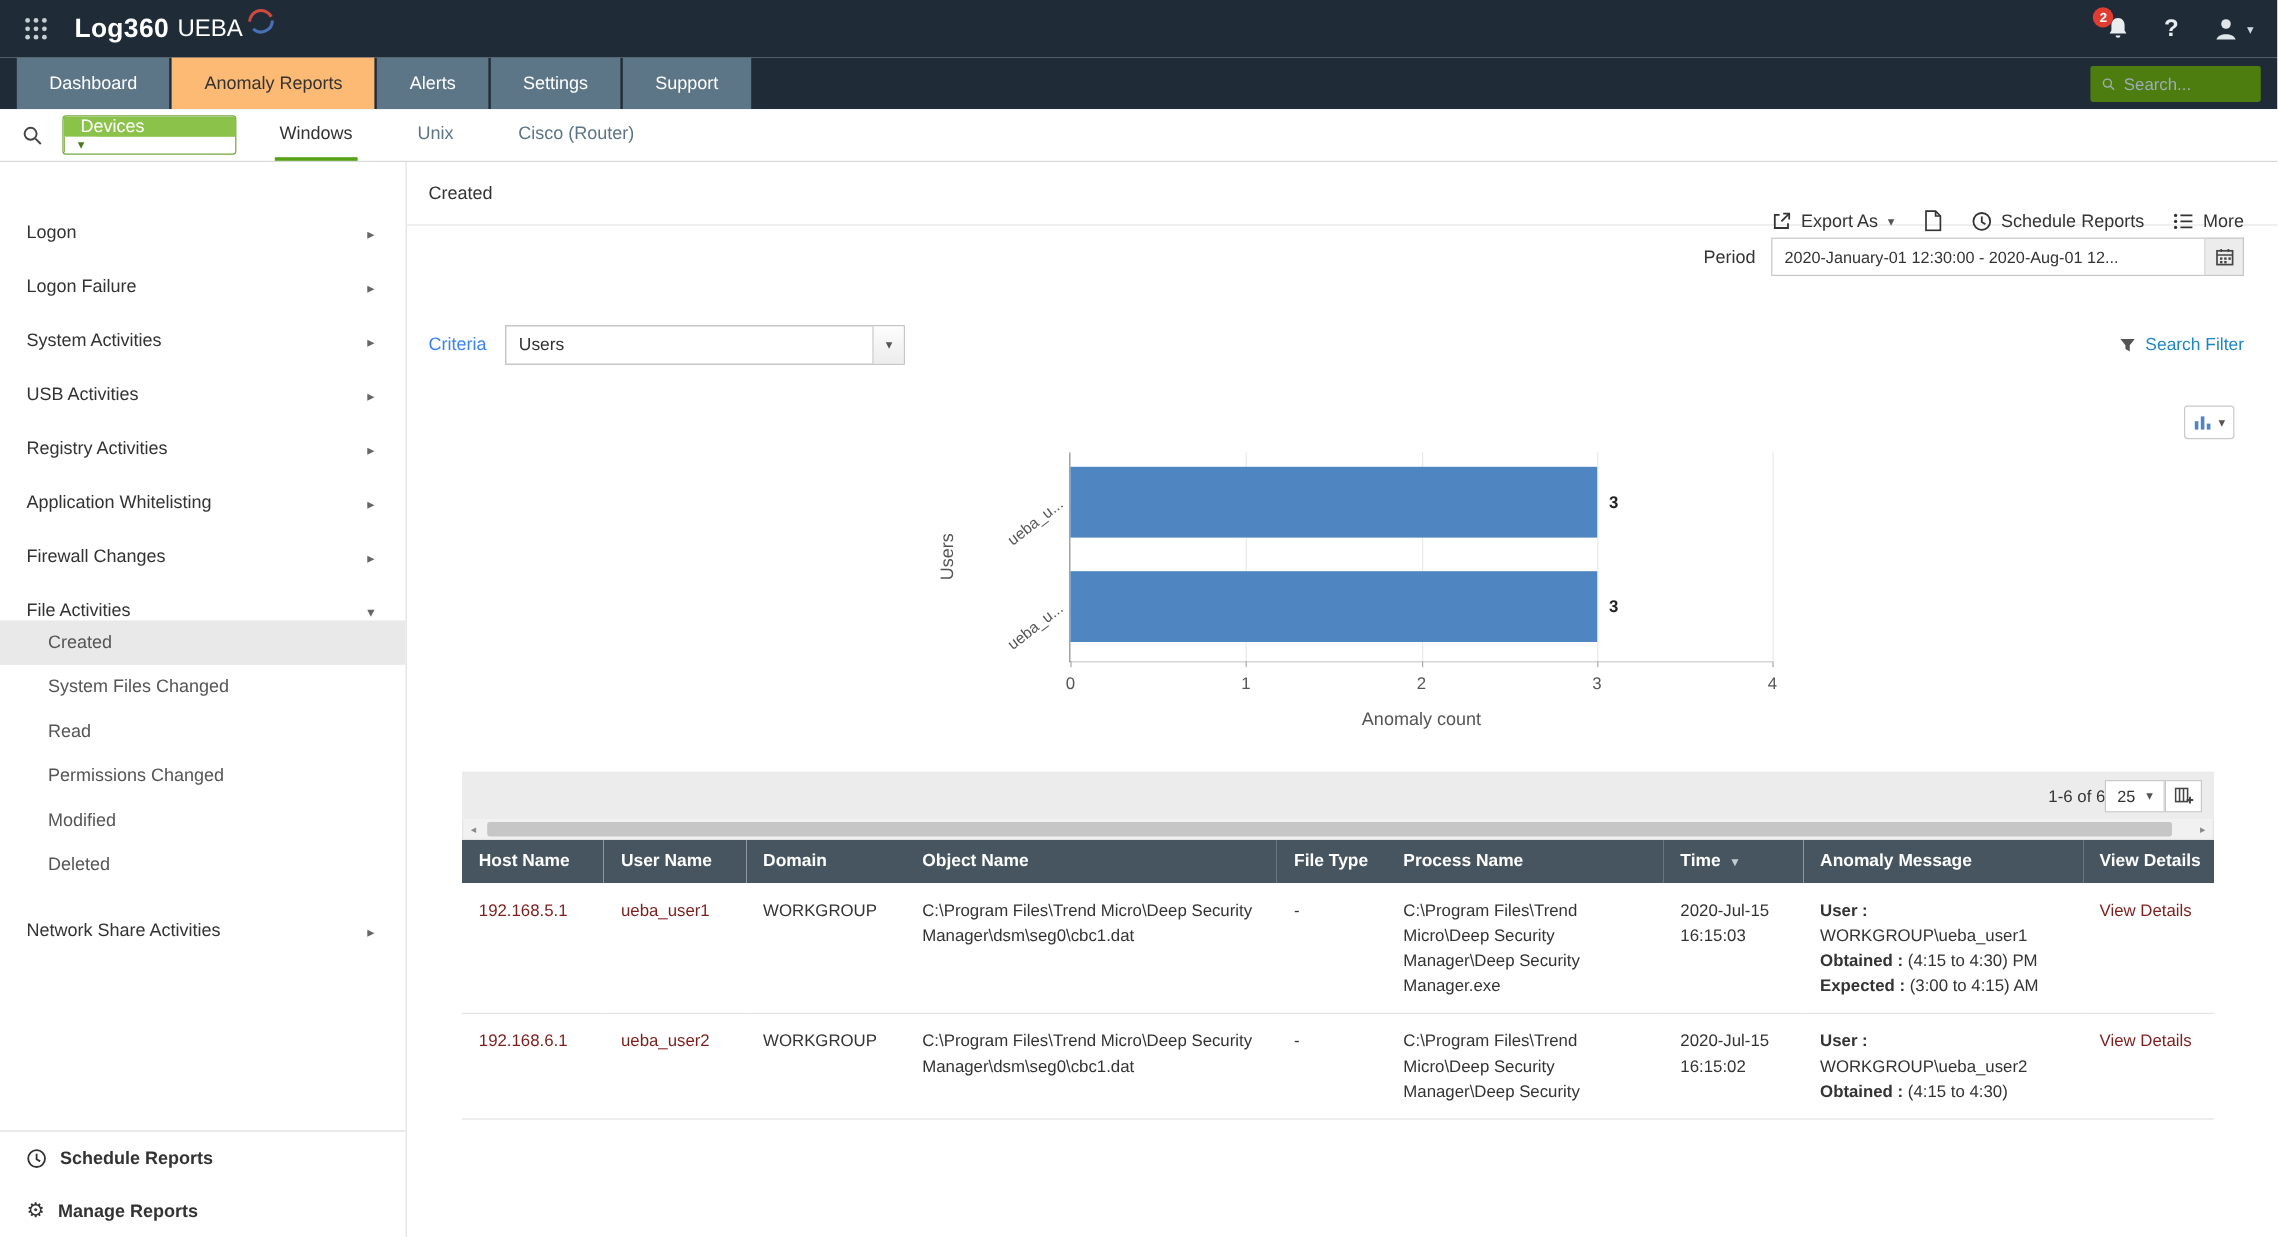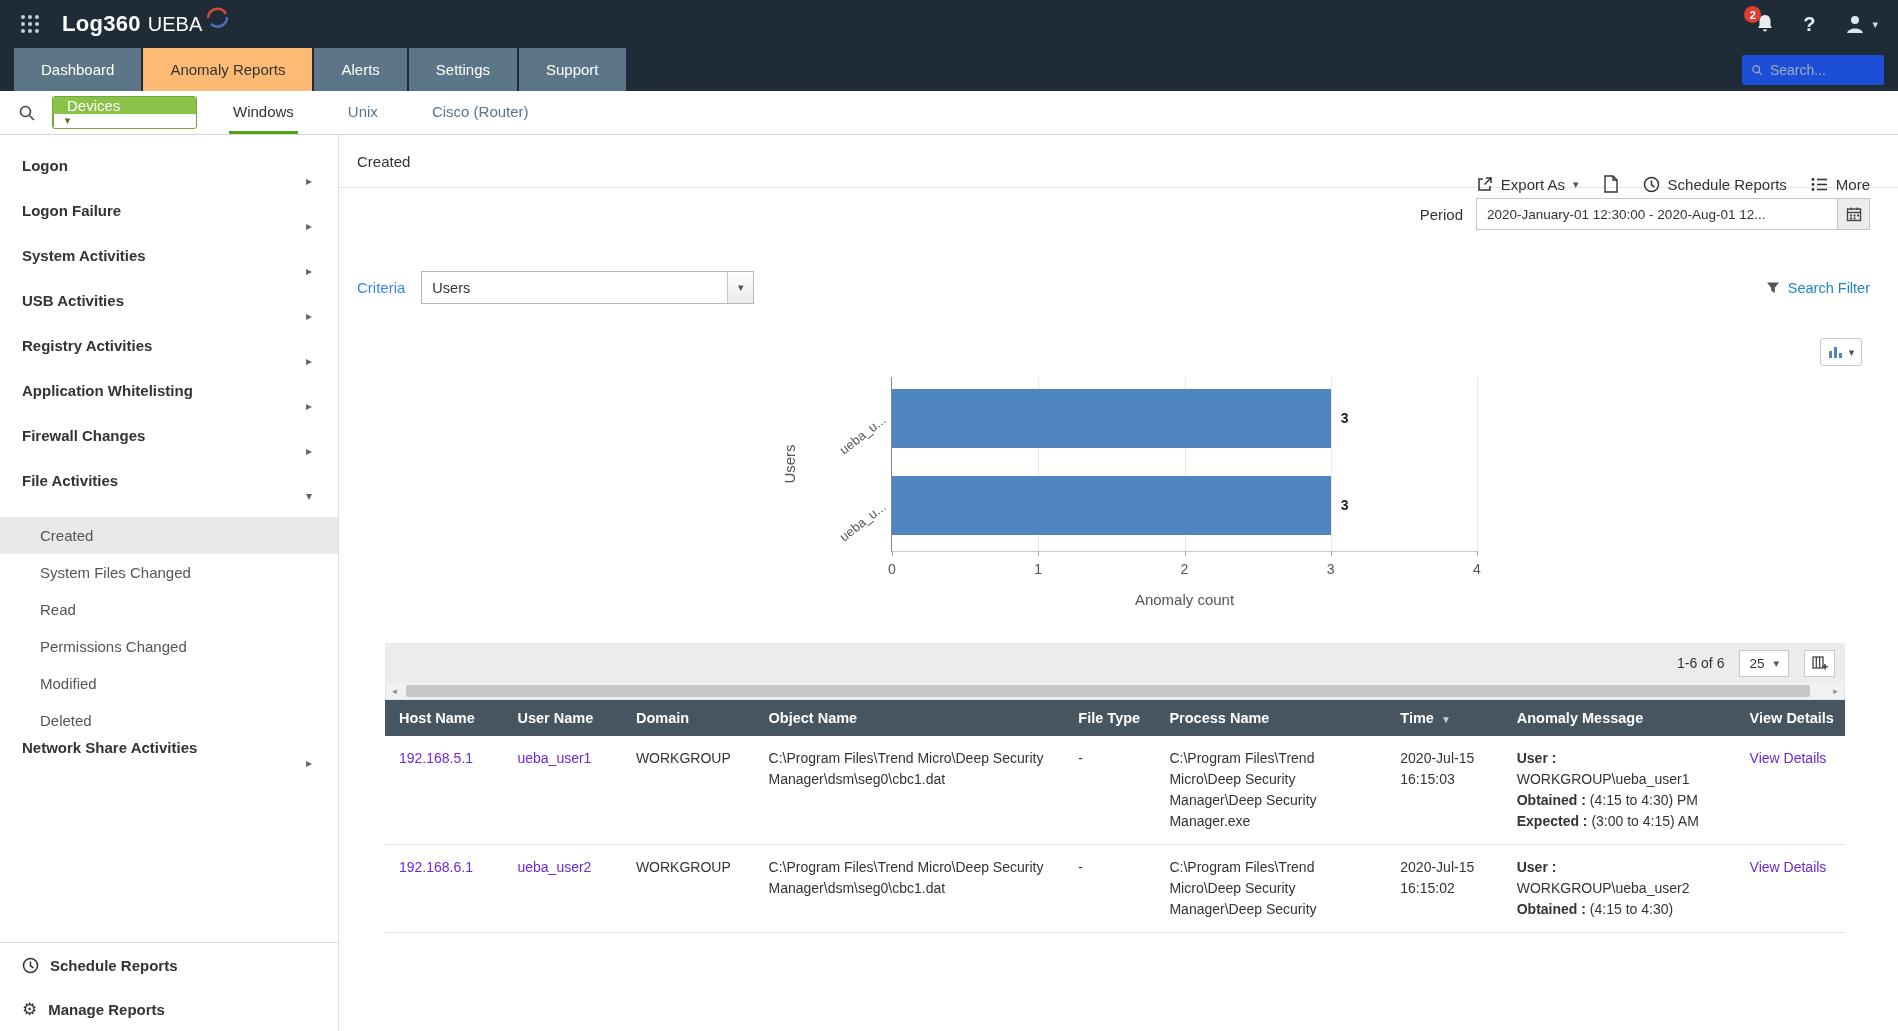--- a/index.html
+++ b/index.html
@@ -17,38 +17,38 @@
   .top-right { margin-left:auto; display:flex; align-items:center; gap:28px; }
   .bell-wrap { position:relative; cursor:pointer; display:flex; }
   .badge { position:absolute; top:-7px; left:-11px; background:#e03c31; color:#fff; font-size:11px; min-width:17px; height:17px; border-radius:9px; display:flex; align-items:center; justify-content:center; font-weight:bold; padding:0 3px; }
   .help-btn { color:#e8edf0; font-size:20px; font-weight:bold; cursor:pointer; }
   .avatar-btn { display:flex; align-items:center; gap:5px; cursor:pointer; color:#cfd8de; font-size:11px; }
 
   
   .mainnav { height:43px; background:#1f2c37; display:flex; align-items:stretch; padding:0 14px; flex-shrink:0; }
   .nav-tab { display:flex; align-items:center; padding:16px 27px; background:#5d7687; color:#fff; font-size:15px; margin-right:2px; cursor:pointer; white-space:nowrap; }
   .nav-tab.active { background:#fdba74; color:#333; }
-  .nav-search { margin-left:auto; align-self:center; display:flex; align-items:center; background:#1d4ed8; border-radius:2px; height:30px; width:142px; padding:0 9px; gap:7px; }
+  .nav-search { margin-left:auto; align-self:center; display:flex; align-items:center; background:#4d7c0f; border-radius:2px; height:30px; width:142px; padding:0 9px; gap:7px; }
   .nav-search input { background:transparent; border:none; outline:none; color:#cfd8de; font-size:14px; width:100%; font-family:inherit; }
   .nav-search input::placeholder { color:#9fadb6; }
 
   
   .subnav { height:44px; background:#fff; border-bottom:1px solid #d8d8d8; display:flex; align-items:center; padding:0 18px; flex-shrink:0; }
   .subnav-search { margin-right:16px; display:flex; cursor:pointer; }
   .devices-btn { display:flex; align-items:stretch; height:33px; border:1px solid #74a63c; border-radius:3px; overflow:hidden; cursor:pointer;flex-direction:column; }
   .devices-label { background:#8bc34a; color:#fff; display:flex; align-items:center; padding:0 14px; font-size:15px; min-width:143px; }
   .devices-caret { width:28px; background:#fff; border-left:1px solid #74a63c; display:flex; align-items:center; justify-content:center; color:#4e7a1f; font-size:11px; }
   .subtabs { display:flex; margin-left:32px; align-self:stretch; }
   .subtab { display:flex; align-items:center; padding:0 4px; margin-right:46px; font-size:15px; color:#5b7487; border-bottom:3px solid transparent; cursor:pointer; }
   .subtab.active { color:#333; border-bottom-color:#55a117; }
 
   
   .body-row { flex:1; display:flex; min-height:0; }
   .sidebar { width:339px; background:#fff; border-right:1px solid #ddd; display:flex; flex-direction:column; padding-top:22px; flex-shrink:0; overflow:hidden; }
-  .sb-item { height:45px; flex-shrink:0; display:flex; align-items:flex-start; padding:0 26px 0 22px; font-size:15px; font-weight:bold; color:#333; cursor:pointer;flex-direction:column; }
+  .sb-item { height:45px; flex-shrink:0; display:flex; align-items:flex-end; padding:0 26px 0 22px; font-size:15px; font-weight:normal; color:#333; cursor:pointer; }
   .sb-item .chev { margin-left:auto; color:#666; font-size:12px; }
   .sb-sub { height:37px; flex-shrink:0; display:flex; align-items:center; padding-left:40px; font-size:15px; color:#555; cursor:pointer; }
   .sb-sub.selected { background:#e9e9e9; }
   .sb-spacer { flex:1; }
   .sb-divider { border-top:1px solid #ddd; flex-shrink:0; }
   .sb-foot { height:44px; flex-shrink:0; display:flex; align-items:center; gap:11px; padding-left:22px; font-size:15px; font-weight:bold; color:#333; cursor:pointer; }
   .gear-glyph { font-family:"DejaVu Sans",sans-serif; font-size:17px; color:#333; line-height:1; }
 
   .main { flex:1; display:flex; flex-direction:column; min-width:0; background:#fff; overflow:hidden; }
   .title-row { height:53px; flex-shrink:0; display:flex; align-items:center; padding:0 28px 0 18px; border-bottom:1px solid #e4e4e4; }
@@ -83,33 +83,33 @@
   .bar { position:absolute; left:0; height:59px; background:#4f86c2; cursor:pointer; }
   .bar-value { position:absolute; font-size:14px; font-weight:bold; color:#222; transform:translateY(-50%); }
   .cat-label { position:absolute; font-size:13px; color:#555; left:-8px; transform-origin:right center; transform:translate(-100%,-50%) rotate(-38deg); white-space:nowrap; }
   .y-title { position:absolute; left:-122px; top:50%; transform:translateY(-50%) rotate(-90deg); font-size:15px; color:#555; }
   .tick { position:absolute; top:100%; height:5px; width:1px; background:#aaa; }
   .tick-label { position:absolute; top:calc(100% + 10px); transform:translateX(-50%); font-size:14px; color:#555; }
   .x-title { position:absolute; top:calc(100% + 40px); left:50%; transform:translateX(-50%); font-size:15px; color:#555; }
 
   
   .table-block { margin:21px 25px 0 28px; }
-  .tcontrols { height:40px; background:#ececec; display:flex; align-items:center; justify-content:flex-end; gap:15px; padding:0 10px; }
+  .tcontrols { height:40px; background:#ececec; display:flex; align-items:center; justify-content:flex-end; padding:0 10px; }
   .pag-info { font-size:14px; color:#333; }
   .pagesize-box { display:flex; align-items:center; height:27px; border:1px solid #c9c9c9; background:#fff; padding:0 9px; gap:9px; font-size:13.5px; color:#333; cursor:pointer; }
   .colchooser-btn { width:31px; height:27px; border:1px solid #c9c9c9; background:#fff; display:flex; align-items:center; justify-content:center; cursor:pointer; }
   .hscrollbar { height:17px; background:#f1f1f1; position:relative; border:1px solid #e3e3e3; border-top:none; }
   .hs-arrow { position:absolute; top:0; bottom:0; width:17px; display:flex; align-items:center; justify-content:center; color:#8a8a8a; font-size:9px; cursor:pointer; }
   .hs-arrow.left { left:0; }
   .hs-arrow.right { right:0; }
   .hs-thumb { position:absolute; top:2px; bottom:2px; left:20px; right:34px; background:#c6c6c6; border-radius:2px; cursor:pointer; }
   table.data { width:100%; border-collapse:collapse; table-layout:fixed; }
   .data th { background:#46555f; color:#fff; font-size:14.5px; font-weight:bold; text-align:left; padding:10px 14px; white-space:nowrap; overflow:hidden; }
   .data td { font-size:14px; color:#333; padding:12px 14px; vertical-align:top; line-height:1.5; border-bottom:1px solid #e3e3e3; overflow-wrap:break-word; }
-  a.tbl-link { color:#6d28d9; text-decoration:none; cursor:pointer; }
+  a.tbl-link { color:#7f1d1d; text-decoration:none; cursor:pointer; }
   .sort-caret { font-size:10px; color:#c2ccd2; margin-left:7px; }
   .anom b { font-weight:bold; }
 </style>
 </head>
 <body>
 
 <div class="app">
 
   <header class="topbar">
     <div class="apps-grid">

